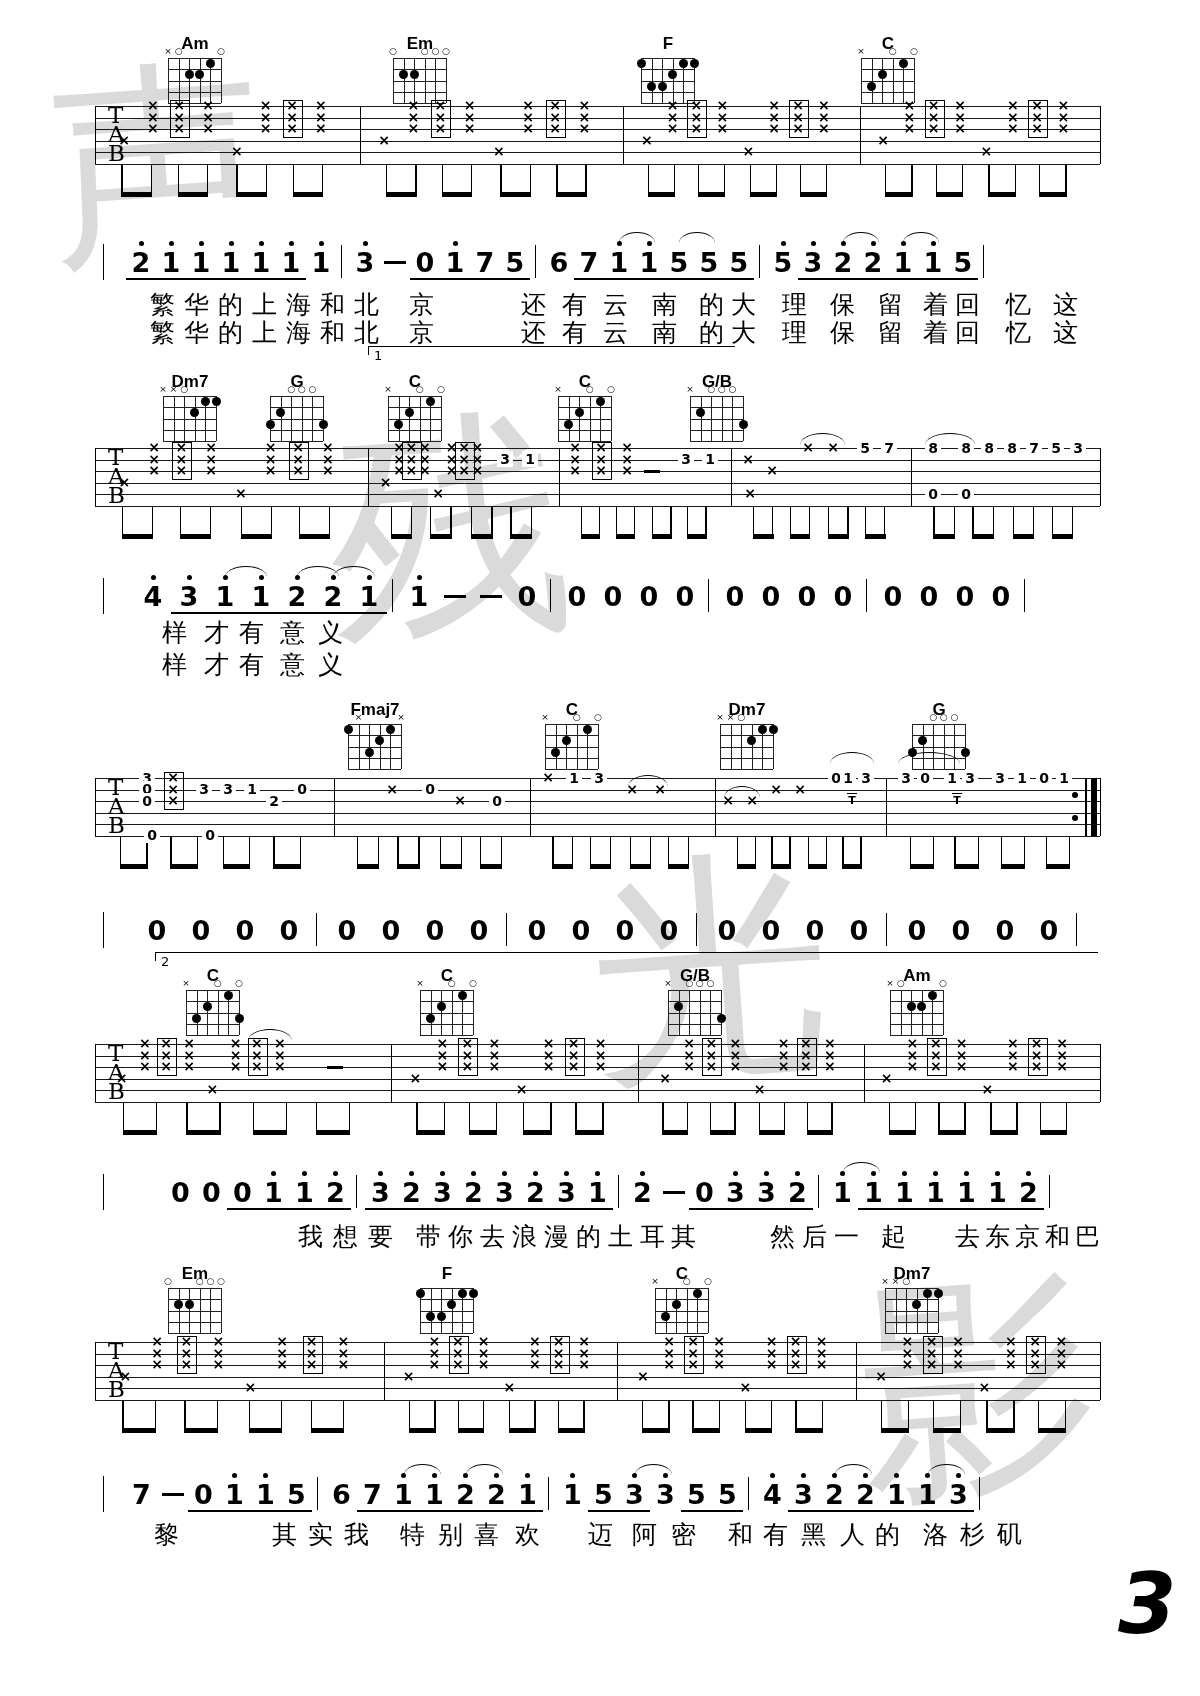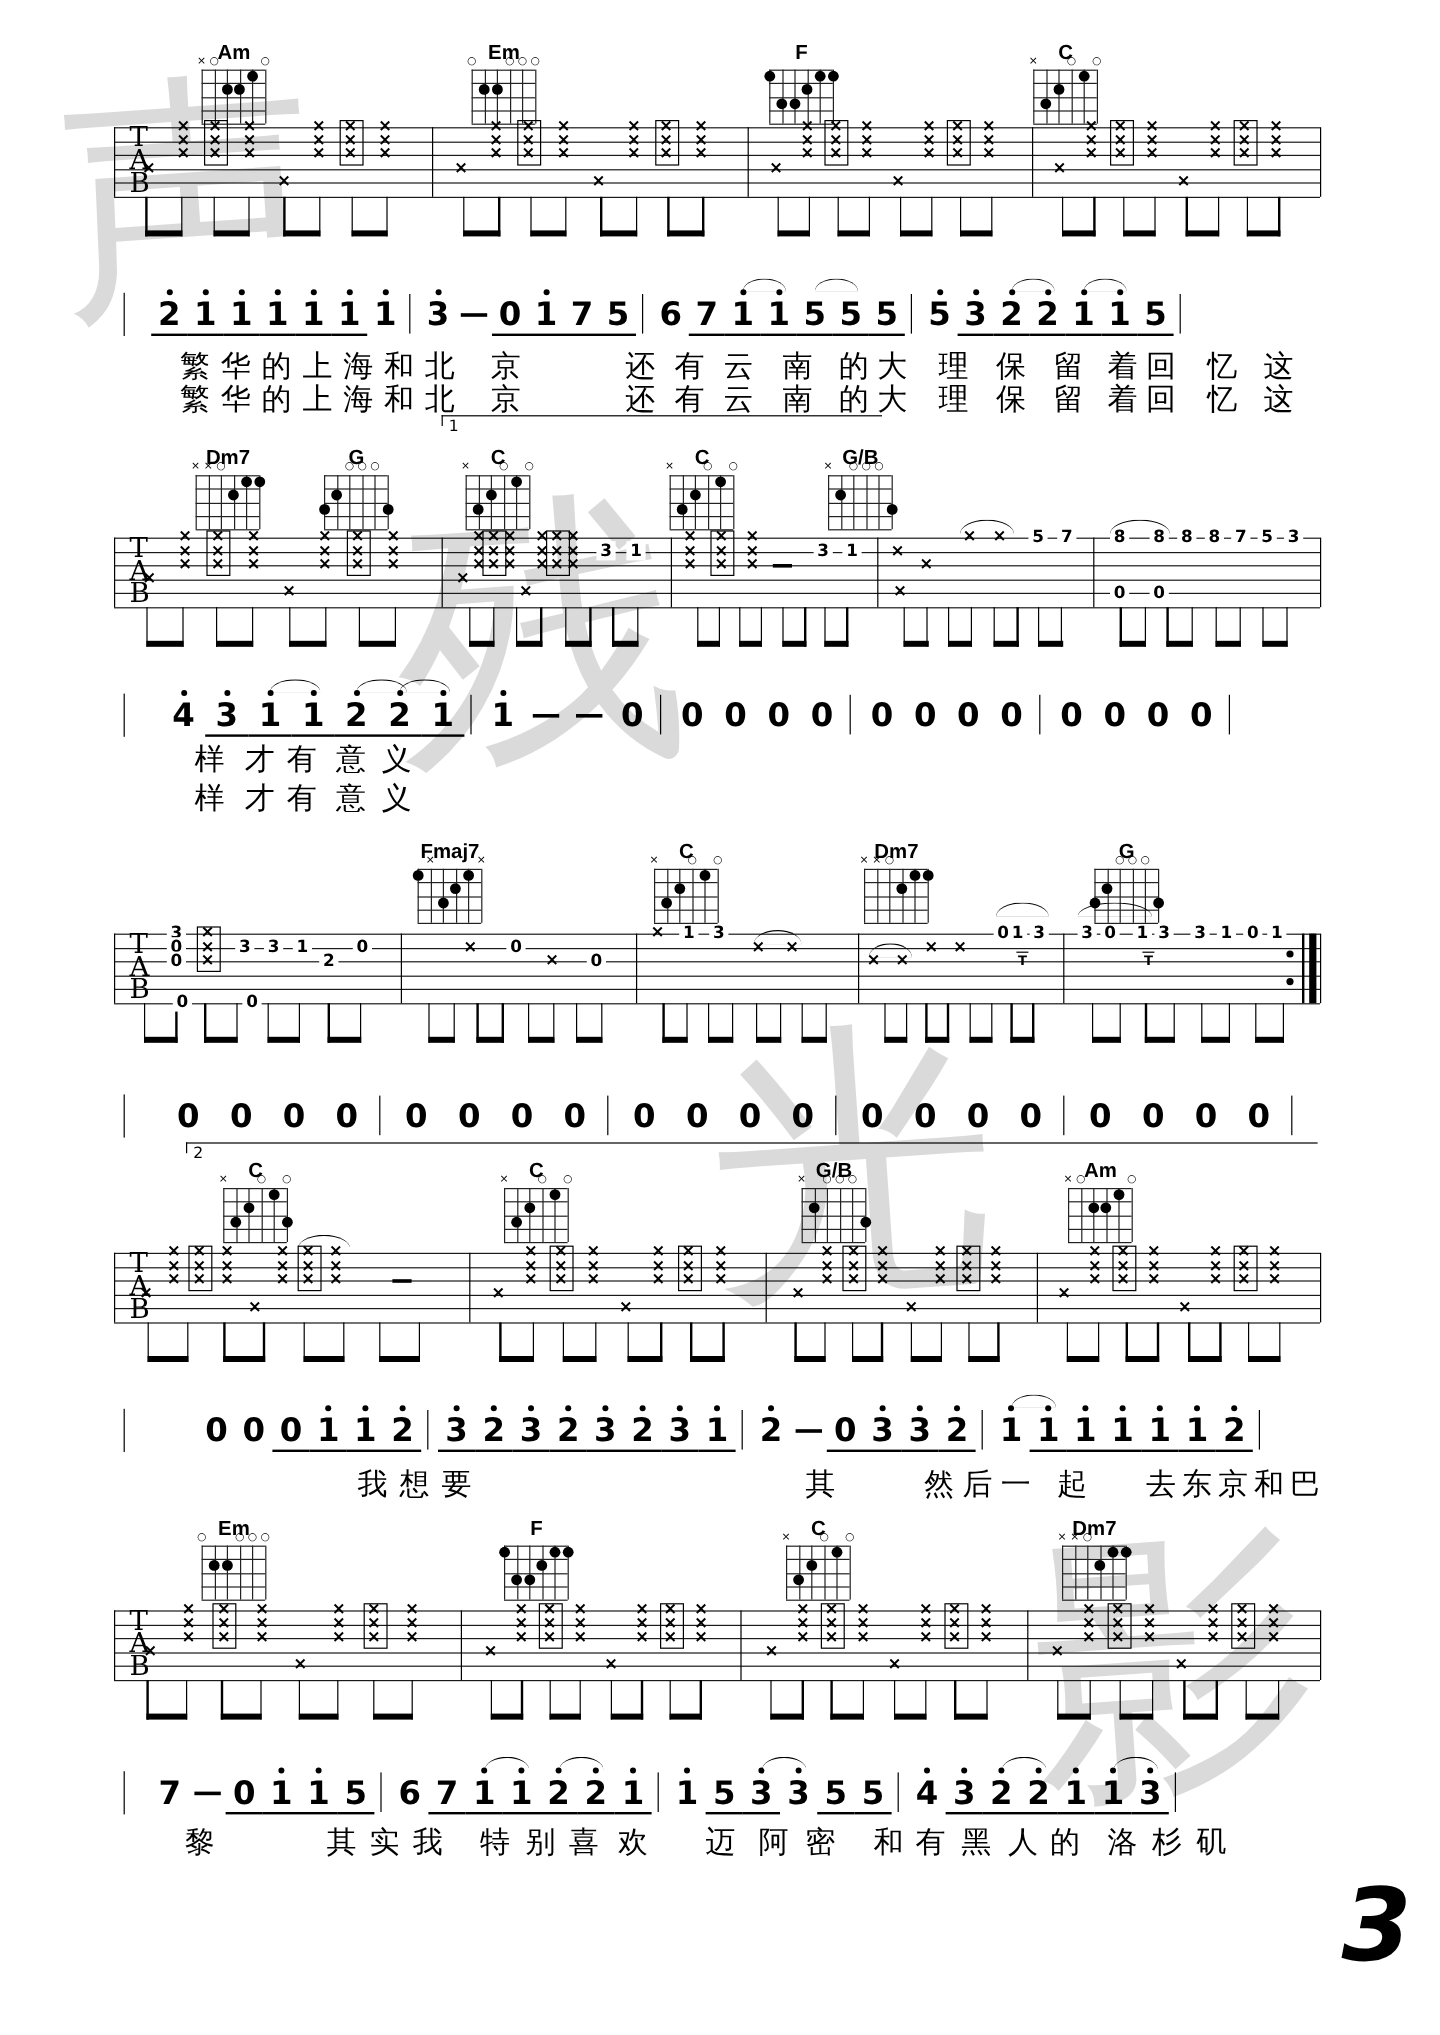--- a/index.html
+++ b/index.html
@@ -1384,20 +1384,21 @@
       <div style="position: absolute; left: 204px; top: 616px; font: 25px &quot;Liberation Sans&quot;, sans-serif; letter-spacing: 21px; white-space: nowrap;">才</div>
       <div style="position: absolute; left: 239px; top: 616px; font: 25px &quot;Liberation Sans&quot;, sans-serif; letter-spacing: 21px; white-space: nowrap;">有</div>
       <div style="position: absolute; left: 280px; top: 616px; font: 25px &quot;Liberation Sans&quot;, sans-serif; letter-spacing: 21px; white-space: nowrap;">意</div>
       <div style="position: absolute; left: 318px; top: 616px; font: 25px &quot;Liberation Sans&quot;, sans-serif; letter-spacing: 21px; white-space: nowrap;">义</div>
       <div style="position: absolute; left: 162px; top: 648px; font: 25px &quot;Liberation Sans&quot;, sans-serif; letter-spacing: 21px; white-space: nowrap;">样</div>
       <div style="position: absolute; left: 204px; top: 648px; font: 25px &quot;Liberation Sans&quot;, sans-serif; letter-spacing: 21px; white-space: nowrap;">才</div>
       <div style="position: absolute; left: 239px; top: 648px; font: 25px &quot;Liberation Sans&quot;, sans-serif; letter-spacing: 21px; white-space: nowrap;">有</div>
       <div style="position: absolute; left: 280px; top: 648px; font: 25px &quot;Liberation Sans&quot;, sans-serif; letter-spacing: 21px; white-space: nowrap;">意</div>
       <div style="position: absolute; left: 318px; top: 648px; font: 25px &quot;Liberation Sans&quot;, sans-serif; letter-spacing: 21px; white-space: nowrap;">义</div>
       <div style="position: absolute; left: 298px; top: 1220px; font: 25px &quot;Liberation Sans&quot;, sans-serif; letter-spacing: 10px; white-space: nowrap;">我想要</div>
+      <div style="position: absolute; left: 416px; top: 1220px; font: 25px &quot;Liberation Sans&quot;, sans-serif; letter-spacing: 7px; white-space: nowrap;">带你去浪漫的土耳</div>
       <div style="position: absolute; left: 671px; top: 1220px; font: 25px &quot;Liberation Sans&quot;, sans-serif; letter-spacing: 21px; white-space: nowrap;">其</div>
       <div style="position: absolute; left: 770px; top: 1220px; font: 25px &quot;Liberation Sans&quot;, sans-serif; letter-spacing: 7px; white-space: nowrap;">然后一</div>
       <div style="position: absolute; left: 881px; top: 1220px; font: 25px &quot;Liberation Sans&quot;, sans-serif; letter-spacing: 21px; white-space: nowrap;">起</div>
       <div style="position: absolute; left: 955px; top: 1220px; font: 25px &quot;Liberation Sans&quot;, sans-serif; letter-spacing: 5px; white-space: nowrap;">去东京和巴</div>
       <div style="position: absolute; left: 154px; top: 1518px; font: 25px &quot;Liberation Sans&quot;, sans-serif; letter-spacing: 21px; white-space: nowrap;">黎</div>
       <div style="position: absolute; left: 272px; top: 1518px; font: 25px &quot;Liberation Sans&quot;, sans-serif; letter-spacing: 11px; white-space: nowrap;">其实我</div>
       <div style="position: absolute; left: 400px; top: 1518px; font: 25px &quot;Liberation Sans&quot;, sans-serif; letter-spacing: 21px; white-space: nowrap;">特</div>
       <div style="position: absolute; left: 438px; top: 1518px; font: 25px &quot;Liberation Sans&quot;, sans-serif; letter-spacing: 11px; white-space: nowrap;">别喜</div>
       <div style="position: absolute; left: 515px; top: 1518px; font: 25px &quot;Liberation Sans&quot;, sans-serif; letter-spacing: 21px; white-space: nowrap;">欢</div>
       <div style="position: absolute; left: 588px; top: 1518px; font: 25px &quot;Liberation Sans&quot;, sans-serif; letter-spacing: 21px; white-space: nowrap;">迈</div>

